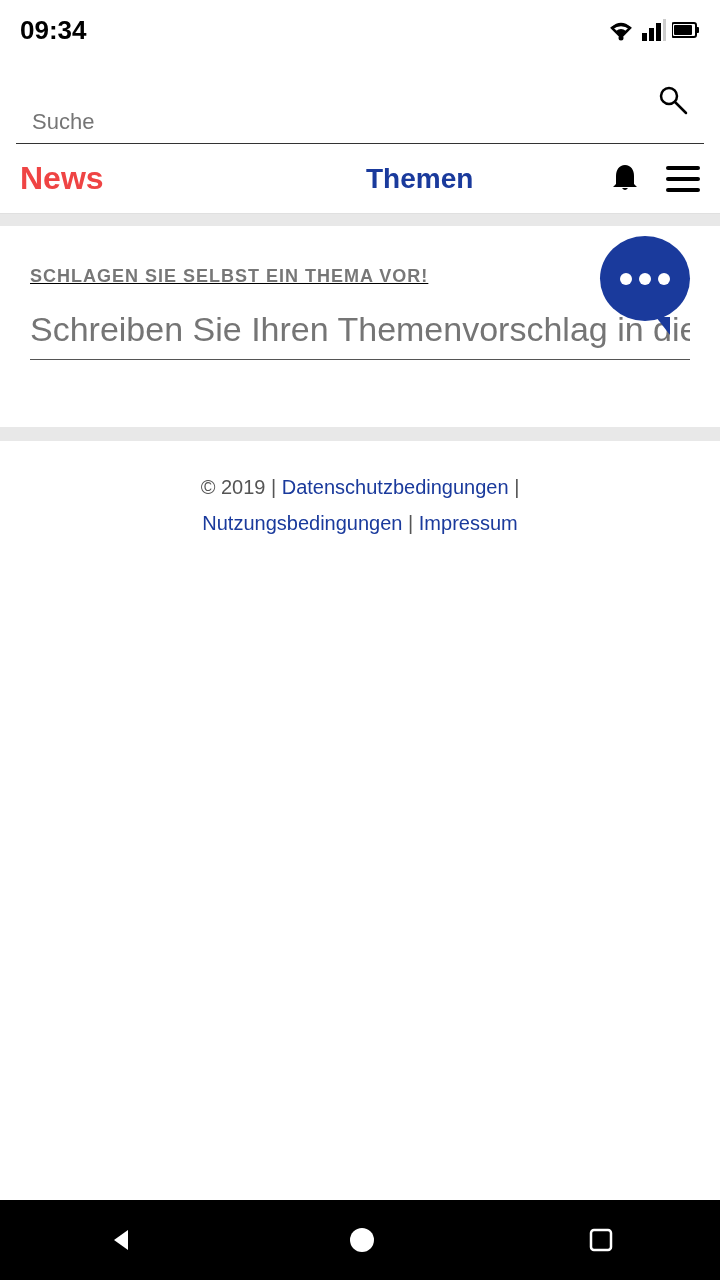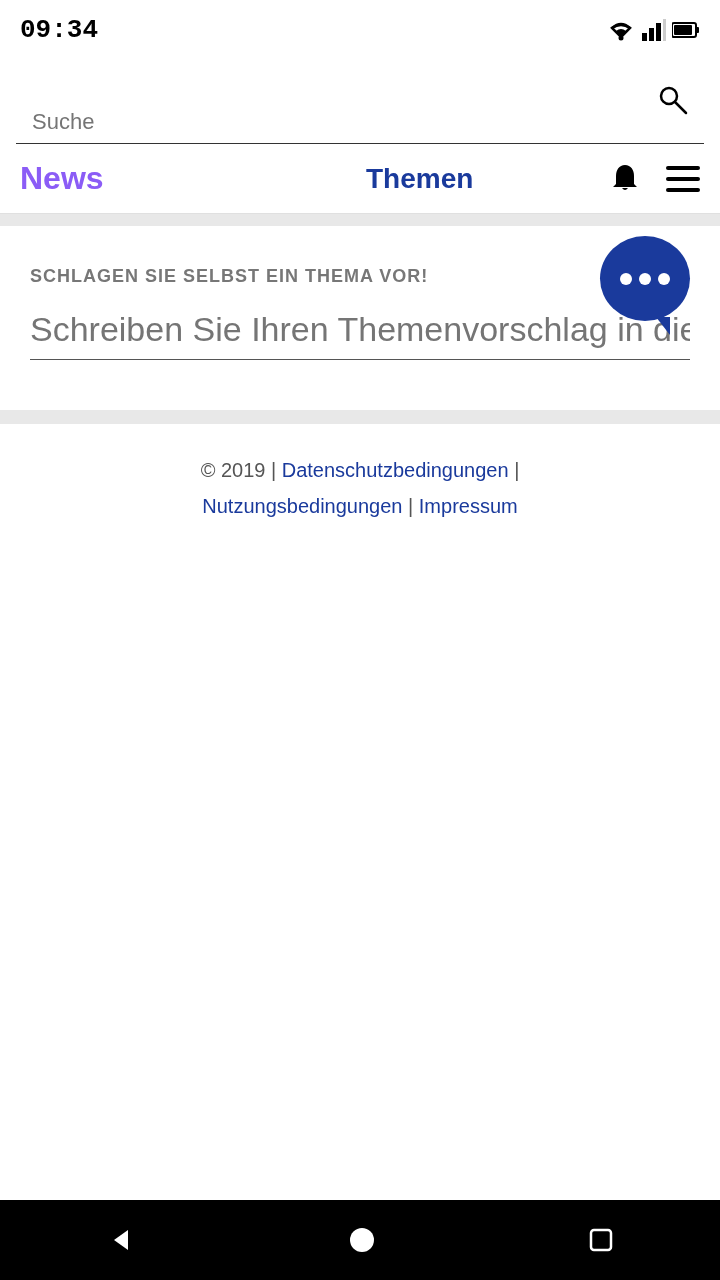--- a/index.html
+++ b/index.html
@@ -21,21 +21,20 @@
       justify-content: space-between;
       align-items: center;
       padding: 10px 20px 5px 20px;
       height: 55px;
     }
 
     .status-time {
       font-size: 26px;
       font-weight: 600;
       color: #000;
-      font-family: Liberation Mono, monospace;
     }
 
     .status-icons {
       display: flex;
       align-items: center;
       gap: 6px;
     }
 
     
     .search-bar {
@@ -68,21 +67,21 @@
       display: flex;
       align-items: center;
       padding: 10px 20px;
       border-bottom: 1px solid #e0e0e0;
       height: 70px;
     }
 
     .nav-news {
       font-size: 32px;
       font-weight: 800;
-      color: #8b5cf6;
+      color: #ef4444;
       flex: 1;
     }
 
     .nav-themen {
       font-size: 28px;
       font-weight: 700;
       color: #1a3a9c;
       flex: 1;
       text-align: right;
     }
@@ -148,21 +147,22 @@
 
     .dot {
       width: 12px;
       height: 12px;
       background: #fff;
       border-radius: 50%;
     }
 
     
     .proposal-section {
-      padding: 40px 30px 50px 30px;
+      padding: 40px 30px 67px 30px;
+      text-decoration: underline;
     }
 
     .proposal-label {
       font-size: 18px;
       font-weight: 700;
       color: #777;
       letter-spacing: 1px;
       text-transform: uppercase;
       margin-bottom: 20px;
     }

